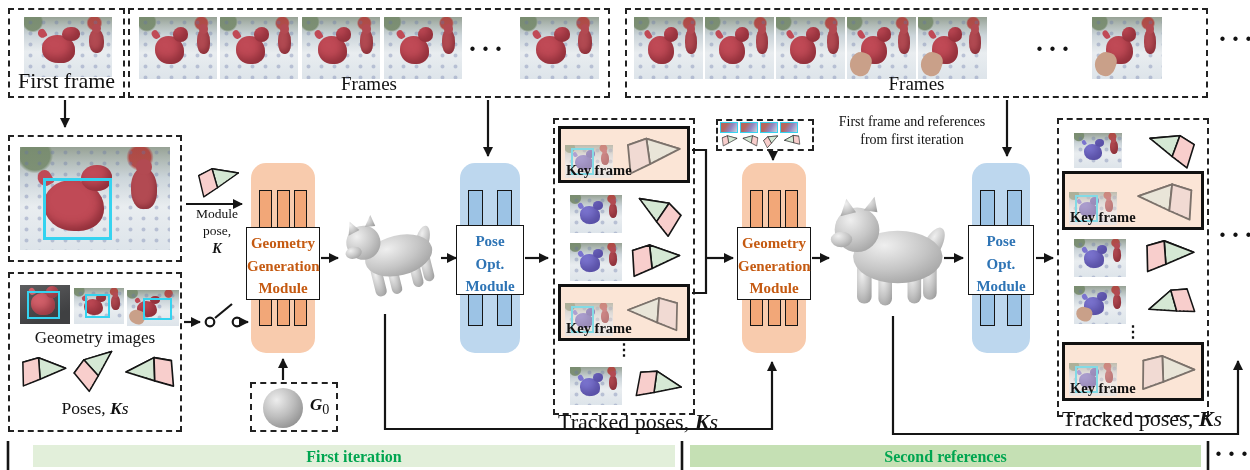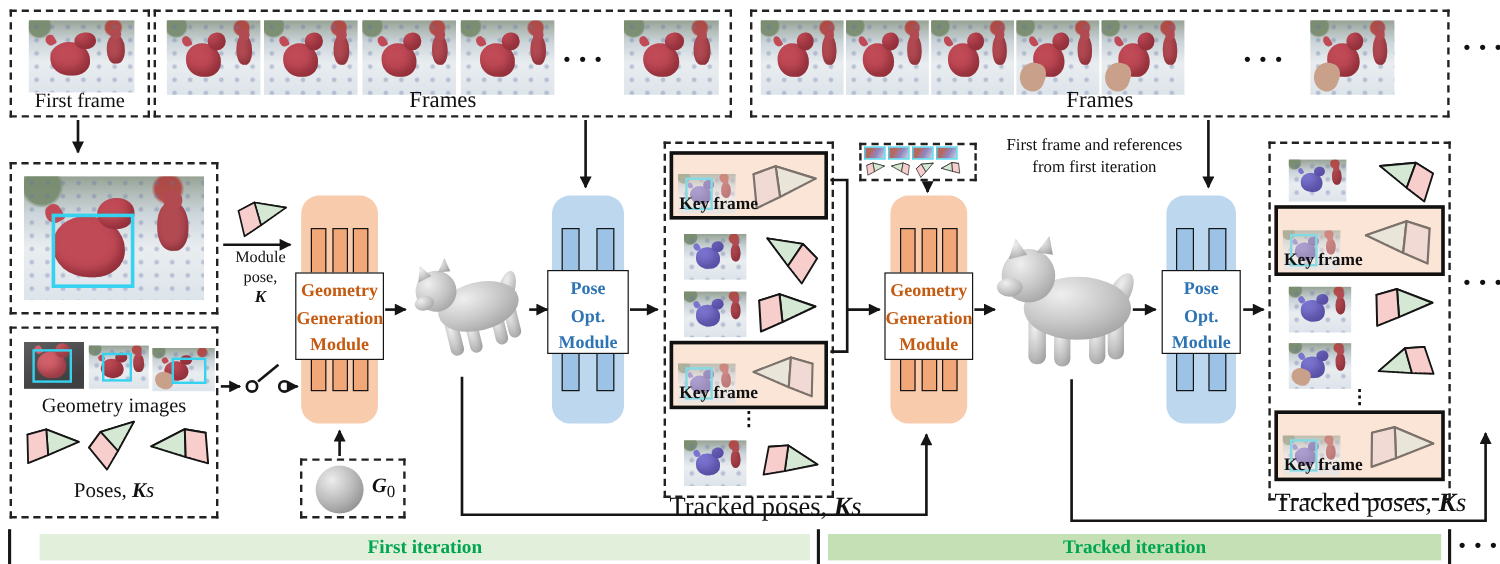--- a/index.html
+++ b/index.html
@@ -54,21 +54,21 @@
   .fthumb{position:relative!important;width:52px;height:38px;flex:none;margin-left:5px}
   .dotrow{justify-content:center;padding:0}
   .vdots{font-size:16px;font-weight:bold;line-height:1}
   .tlabel{text-align:center;font-size:22px;padding-top:3px;white-space:nowrap}
   
   .fr{display:block;overflow:visible}
   .mut{opacity:.55;filter:saturate(.55)}
   .bi{font-style:italic;font-weight:bold}
   .it{font-style:italic}
   .striplabel{position:absolute;bottom:1px;left:0;width:100%;text-align:center;font-size:19px}
-  .boxlabel{position:absolute;bottom:2px;left:0;width:100%;text-align:center;font-size:17px}
+  .boxlabel{position:absolute;bottom:2px;left:0;width:100%;text-align:center;font-size:22px}
   .hdots{position:absolute;font-weight:bold;font-size:27px;letter-spacing:4px;line-height:1}
   .sphere{position:absolute;width:40px;height:40px;border-radius:50%;
     background:radial-gradient(circle at 34% 30%,#ededed,#bdbdbd 45%,#8f8f8f 82%,#7e7e7e)}
   .dog{position:absolute}
   .iterbar{position:absolute;height:22px;text-align:center;font-weight:bold;font-size:16px;
     color:#00A550;line-height:23px}
   .ipose{position:absolute;text-align:center;font-size:13.5px;line-height:1.25}
   .refnote{position:absolute;text-align:center;font-size:14px;line-height:1.3}
   .wires{position:absolute;left:0;top:0;z-index:40;pointer-events:none}
   .minirow{display:flex;gap:2px;align-items:center;padding:1px 2px}
@@ -420,21 +420,21 @@
         </svg>
     </div>
     <div class="tlabel">
       <span>Tracked poses, </span><span class="bi">K</span><span class="it">s</span>
     </div>
   </div>
 
   <span class="hdots" style="left:1218px;top:222px">···</span>
 
   <div class="iterbar" style="left:33px;top:445px;width:642px;background:#E2EFDA"><span>First iteration</span></div>
-  <div class="iterbar" style="left:690px;top:445px;width:511px;background:#C5E0B4"><span>Tracked iteration</span></div>
+  <div class="iterbar" style="left:690px;top:445px;width:511px;background:#C5E0B4"><span>Second references</span></div>
   <span class="hdots" style="left:1214px;top:441px">···</span>
 
   <svg class="wires" width="1250" height="470" viewBox="0 0 1250 470">
     <g stroke="#151515" stroke-width="2.2" fill="none">
       <line x1="65" y1="100" x2="65" y2="127" marker-end="url(#ah)"></line>
       <line x1="488" y1="100" x2="488" y2="156" marker-end="url(#ah)"></line>
       <line x1="1007" y1="100" x2="1007" y2="156" marker-end="url(#ah)"></line>
       <line x1="186" y1="204" x2="242" y2="204" marker-end="url(#ah)"></line>
 
       <line x1="184" y1="322" x2="200" y2="322" marker-end="url(#ah)"></line>

